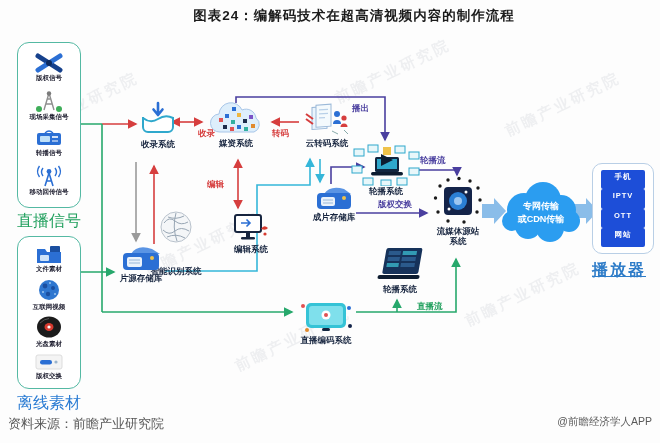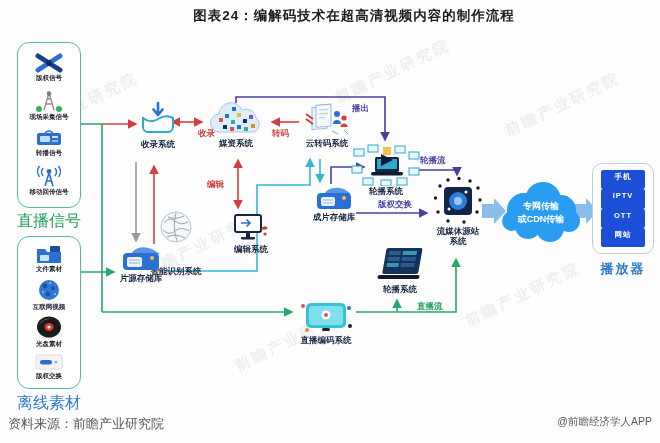--- a/index.html
+++ b/index.html
@@ -29,22 +29,22 @@
   .elbl.purple{color:#4a3f9f;}
   .elbl.green{color:#21a05e;}
   
   .cloudtxt{position:absolute;width:86px;text-align:center;color:#fff;font-size:9px;font-weight:bold;}
   
   .player{position:absolute;left:592px;top:163px;width:62px;height:91px;background:#fff;
           border:1.5px solid #b9cfe6;border-radius:10px;box-sizing:border-box;
           display:flex;flex-direction:column;justify-content:space-evenly;padding:6px 0;}
   .chan{margin:0 8px;height:29px;line-height:13px;background:#1d4ed8;border-radius:2px;
         color:#fff;font-size:7.5px;font-weight:bold;text-align:center;letter-spacing:1px;}
-  .pcap{position:absolute;left:592px;top:260px;width:62px;text-align:center;
-        font-size:13px;font-weight:bold;color:#2e7cc8;letter-spacing:2px;}
+  .pcap{position:absolute;left:592px;top:260px;width:62px;
+        font-size:16px;font-weight:bold;color:#2e7cc8;letter-spacing:2px;text-decoration:underline;}
   .footer-l{position:absolute;left:8px;top:415px;font-size:13px;color:#595959;}
   .footer-r{position:absolute;right:8px;top:415px;font-size:10.5px;color:#595959;margin-left:42px;}
 </style>
 </head>
 <body>
 
 <div class="stage">
 
   <span class="wm" style="left:18px;top:95px;">前瞻产业研究院</span>
   <span class="wm" style="left:140px;top:235px;">前瞻产业研究院</span>

